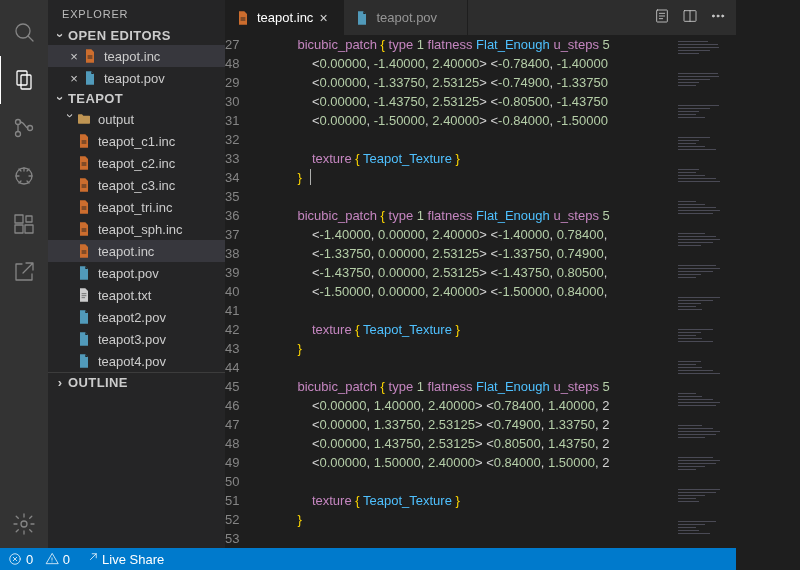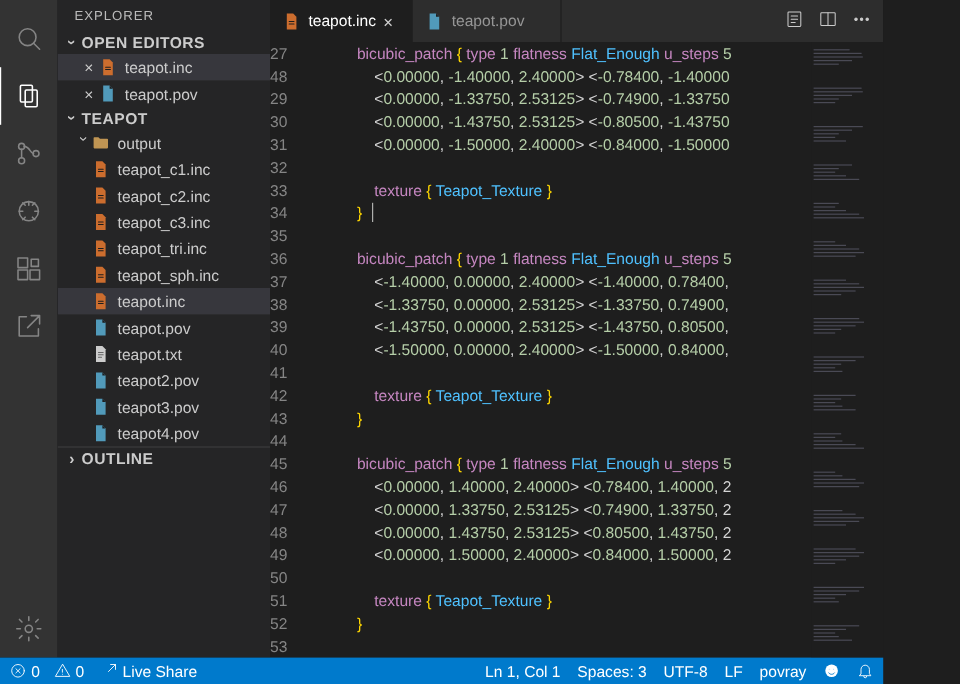--- a/index.html
+++ b/index.html
@@ -415,34 +415,14 @@
         </svg><span>0</span>&nbsp;<svg viewBox="0 0 24 24" style="width:14px;height:14px">
           <path d="M12 3 2 20h20Z"></path>
           <path d="M12 10v4m0 3h0"></path>
         </svg><span>0</span></span>
   <span>
         <svg viewBox="0 0 24 24" style="width:14px;height:14px">
           <path d="M14 3h7v7M21 3 11 13"></path>
         </svg>
         <span>Live Share</span>
       </span>
-  <div class="r">
-    <span>Ln 1, Col 1</span>
-    <span>Spaces: 3</span>
-    <span>UTF-8</span>
-    <span>LF</span>
-    <span>povray</span>
-    <span>
-          <svg viewBox="0 0 24 24" style="width:14px;height:14px">
-            <circle cx="12" cy="12" r="9" fill="currentColor" stroke="none"></circle>
-            <circle cx="9" cy="10" r="1" fill="#007acc"></circle>
-            <circle cx="15" cy="10" r="1" fill="#007acc"></circle>
-            <path d="M8 15c1 1.5 2.5 2 4 2s3-.5 4-2" stroke="#007acc"></path>
-          </svg>
-        </span>
-    <span>
-          <svg viewBox="0 0 24 24" style="width:14px;height:14px">
-            <path d="M6 16V10a6 6 0 0 1 12 0v6l2 3H4ZM10 20a2 2 0 0 0 4 0"></path>
-          </svg>
-        </span>
-  </div>
 </div>
 </div>
 
 </body></html>

